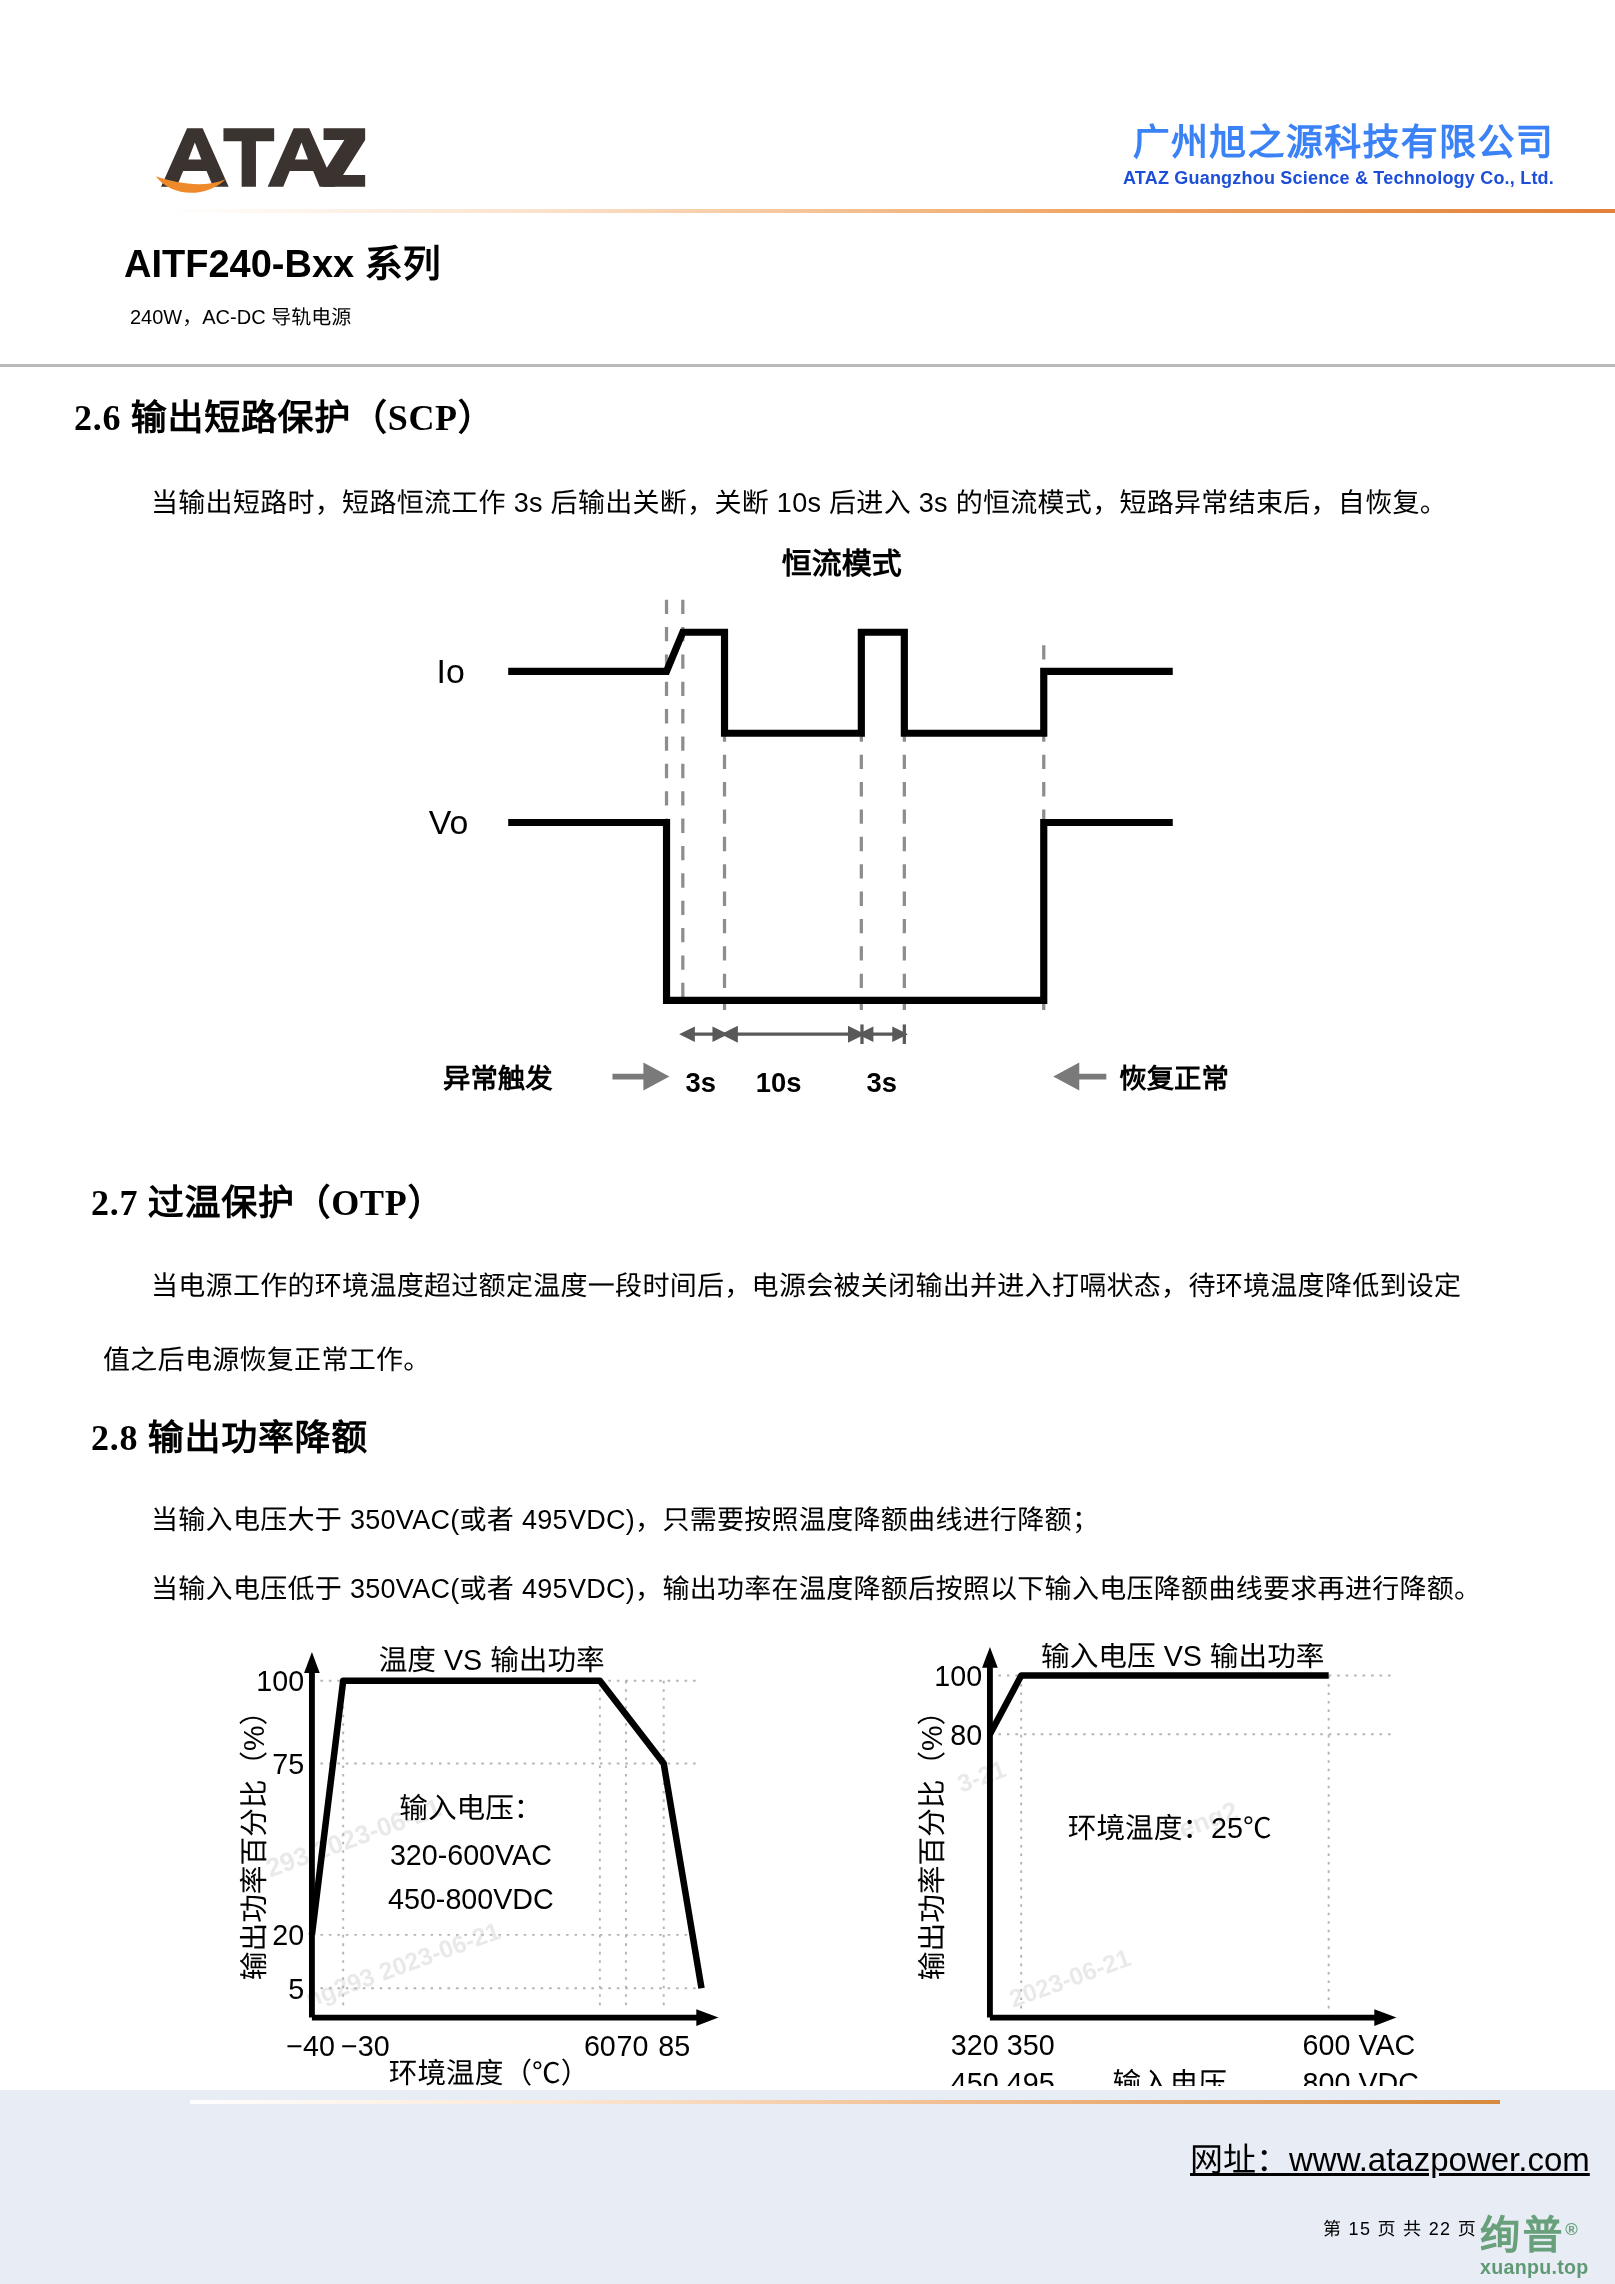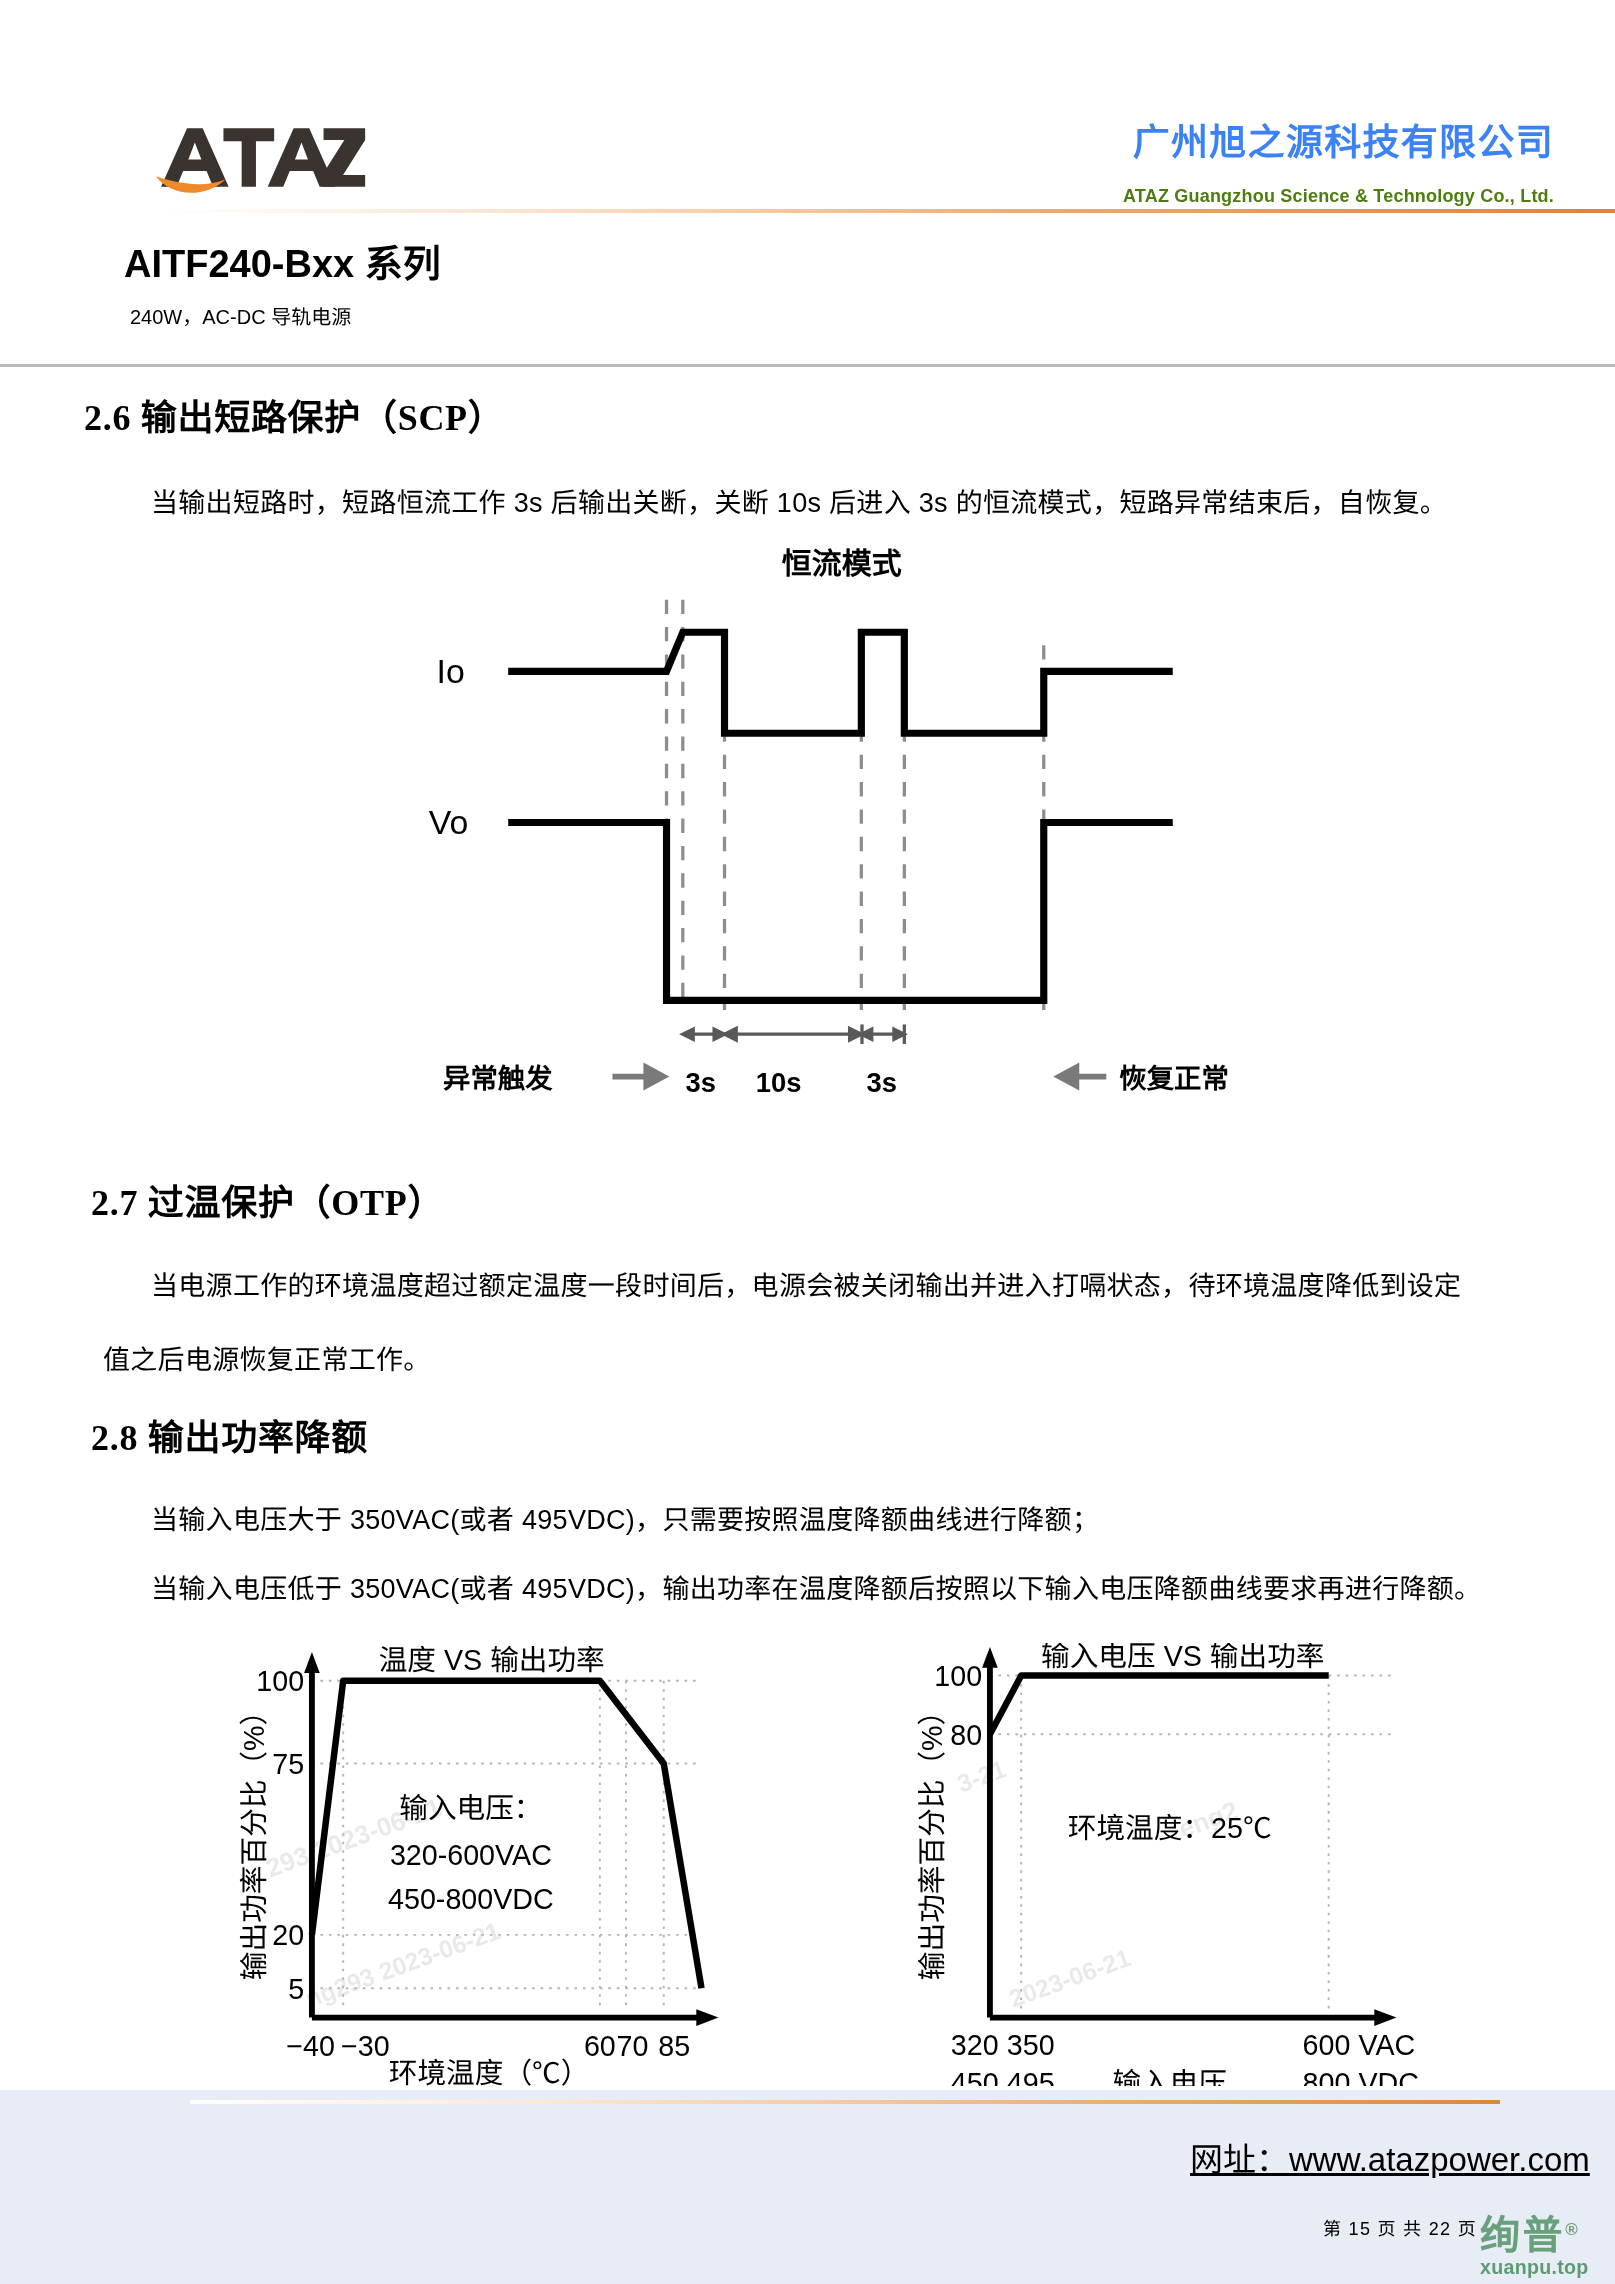--- a/index.html
+++ b/index.html
@@ -17,21 +17,21 @@
   
   .header{position:absolute;left:0;top:0;width:1616px;height:365px;}
   .logo{position:absolute;left:153px;top:123px;width:215px;height:78px;}
   .logo svg{display:block;}
   .company-block{position:absolute;right:62px;top:124px;text-align:right;}
   .company-cn{
     font-size:37px;font-weight:700;letter-spacing:1.3px;color:#3b82f6;
     line-height:1.05;white-space:nowrap;
   }
   .company-en{
-    font-size:18px;font-weight:700;color:#4d7c0f;margin-top:23px;
+    font-size:18px;font-weight:700;color:#1d4ed8;margin-top:5px;
     white-space:nowrap;letter-spacing:0.2px;
   }
   .hdr-gradient{
     position:absolute;left:163px;top:209px;width:1454px;height:3.9px;
     background:linear-gradient(to right,#ffffff 0%,#fbe3cd 25%,#f0a868 62%,#e2813a 100%);
   }
   .model-title{
     position:absolute;left:124px;top:233px;
     font-size:38px;font-weight:700;letter-spacing:0px;white-space:nowrap;
   }
@@ -119,21 +119,21 @@
     </div>
 
     <div class="hdr-gradient"></div>
 
     <div class="model-title">AITF240-Bxx 系列</div>
     <div class="model-sub">240W，AC-DC 导轨电源</div>
 
     <div class="hdr-rule"></div>
   </div>
 
-  <h2 class="sec" style="left:84px;top:388px;">2.6  输出短路保护（SCP）</h2>
+  <h2 class="sec" style="left:74px;top:388px;">2.6  输出短路保护（SCP）</h2>
 
   <p class="body" style="left:151px;top:482px;">当输出短路时，短路恒流工作 3s 后输出关断，关断 10s 后进入 3s 的恒流模式，短路异常结束后，自恢复。</p>
 
   <div class="scp-fig">
     <svg width="860" height="619" viewBox="0 0 1320 950" xmlns="http://www.w3.org/2000/svg">
 
       <g stroke="#8d8d8d" stroke-width="5" stroke-dasharray="22 20" fill="none">
         <line x1="383" y1="90" x2="383" y2="720"></line>
         <line x1="408" y1="90" x2="408" y2="720"></line>
         <line x1="472" y1="160" x2="472" y2="720"></line>

